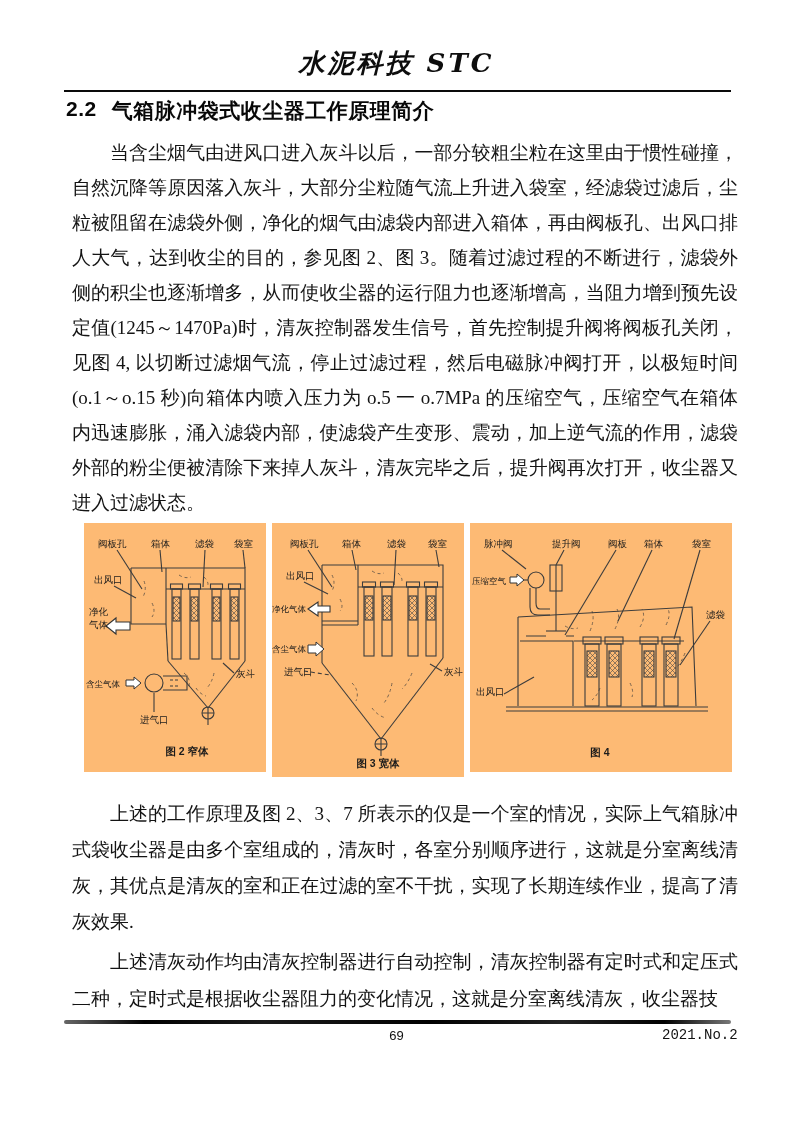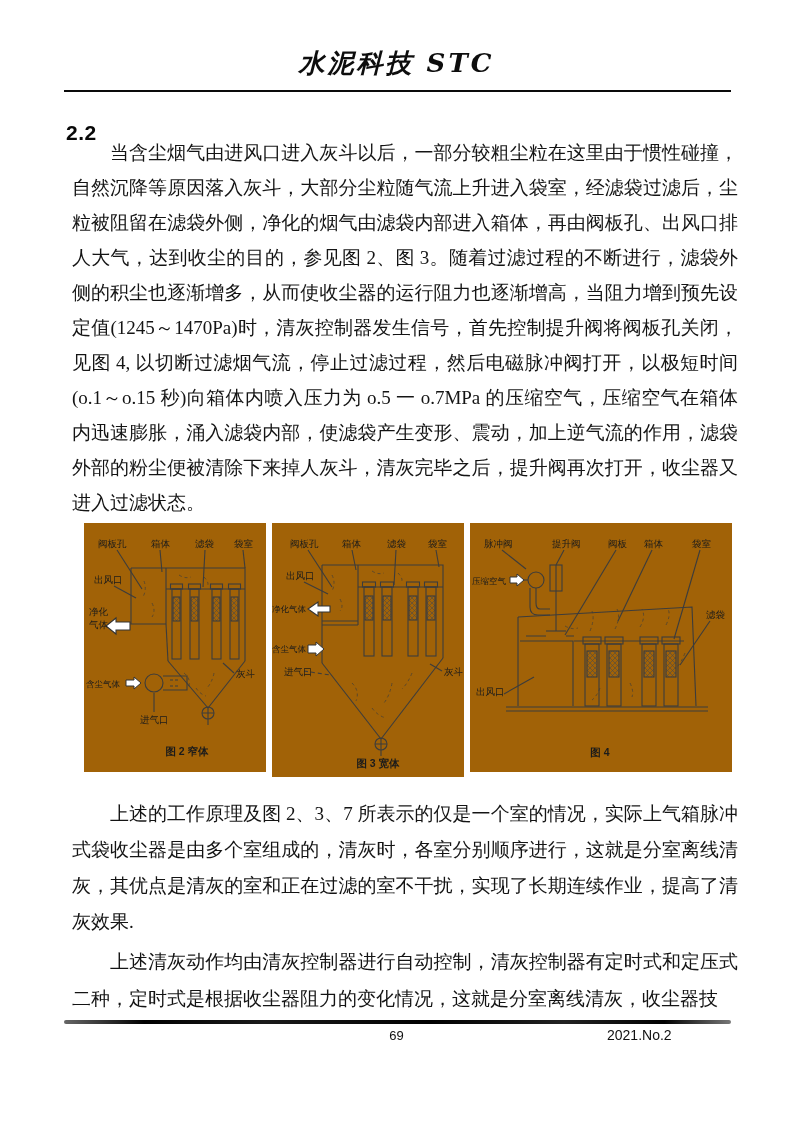--- a/index.html
+++ b/index.html
@@ -13,61 +13,62 @@
     font-family:"DejaVu Serif",serif;font-style:italic;font-weight:600;
     font-size:26px;letter-spacing:3px;color:#0d0d0d;
   }
   .top-rule{
     position:absolute;top:90px;left:64px;width:667px;height:0;
     border-top:2px solid #0a0a0a;
   }
   .section-heading{
     position:absolute;top:97px;left:66px;display:flex;gap:15px;
     font-family:"Liberation Sans","DejaVu Sans",sans-serif;
-    font-weight:bold;font-size:21px;letter-spacing:0.5px;color:#080808;margin-top:24px;
+    font-weight:bold;font-size:21px;letter-spacing:0.5px;color:#080808;
   }
   .para{
     position:absolute;left:65px;width:666px;font-size:19px;color:#141414;
     text-align:justify;text-align-last:left;text-indent:2em;margin:7px;
   }
   .para-1{top:128px;line-height:35px;}
   .para-2{top:789px;line-height:36px;}
   .para-3{top:936px;line-height:37px;}
   .figures-row{
     position:absolute;top:523px;left:84px;display:flex;gap:6px;align-items:flex-start;
   }
-  .figure{background:#a16207;}
+  .figure{background:#fdba74;}
   svg text{
     font-family:"Liberation Sans","DejaVu Sans",sans-serif;
     fill:#1b1b1b;font-size:9.5px;
   }
   svg text.small{font-size:8.5px;}
   svg text.caption{font-size:10.5px;font-weight:bold;}
   .footer-rule{
     position:absolute;top:1020px;left:64px;width:667px;height:4px;
     background:linear-gradient(to right,#666 0%,#000 12%,#1a1a1a 30%,#000 55%,#222 75%,#000 90%,#777 100%);
     border-radius:2px;
   }
   .page-number{
     position:absolute;top:1028px;left:0;width:793px;text-align:center;
     font-family:"Liberation Sans","DejaVu Sans",sans-serif;font-size:13px;color:#111;
   }
   .issue-number{
-    position:absolute;top:1027px;left:607px;
-    font-family:Liberation Sans, sans-serif;font-size:14px;color:#111;
+    position:absolute;top:1027px;left:662px;
+    font-family:Liberation Mono, monospace;font-size:14px;color:#111;
   }
 </style>
 </head>
 <body>
 
 <div class="header-title">水泥科技 STC</div>
 <div class="top-rule"></div>
 
 <div class="section-heading">
   <span>2.2</span>
+  <span>气箱脉冲袋式收尘器工作原理简介</span>
 </div>
 
 <p class="para para-1">当含尘烟气由进风口进入灰斗以后，一部分较粗尘粒在这里由于惯性碰撞，自然沉降等原因落入灰斗，大部分尘粒随气流上升进入袋室，经滤袋过滤后，尘粒被阻留在滤袋外侧，净化的烟气由滤袋内部进入箱体，再由阀板孔、出风口排人大气，达到收尘的目的，参见图 2、图 3。随着过滤过程的不断进行，滤袋外侧的积尘也逐渐增多，从而使收尘器的运行阻力也逐渐增高，当阻力增到预先设定值(1245～1470Pa)时，清灰控制器发生信号，首先控制提升阀将阀板孔关闭，见图 4, 以切断过滤烟气流，停止过滤过程，然后电磁脉冲阀打开，以极短时间(o.1～o.15 秒)向箱体内喷入压力为 o.5 一 o.7MPa 的压缩空气，压缩空气在箱体内迅速膨胀，涌入滤袋内部，使滤袋产生变形、震动，加上逆气流的作用，滤袋外部的粉尘便被清除下来掉人灰斗，清灰完毕之后，提升阀再次打开，收尘器又进入过滤状态。</p>
 
 <div class="figures-row">
 
   <div class="figure">
     <svg width="182" height="245" viewBox="0 0 182 245">
       <defs>
         <pattern id="xh2" width="5" height="5" patternUnits="userSpaceOnUse">

